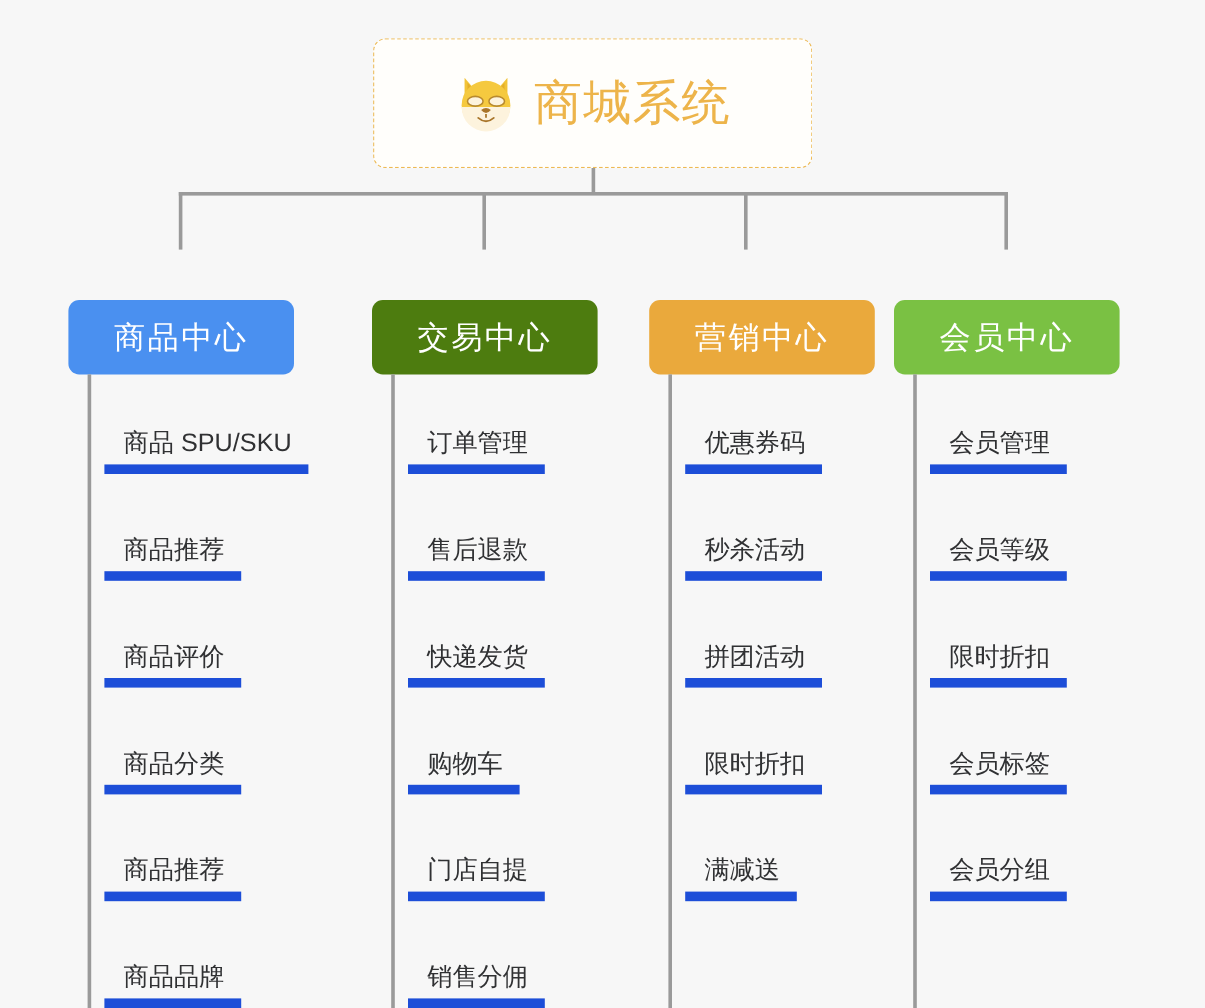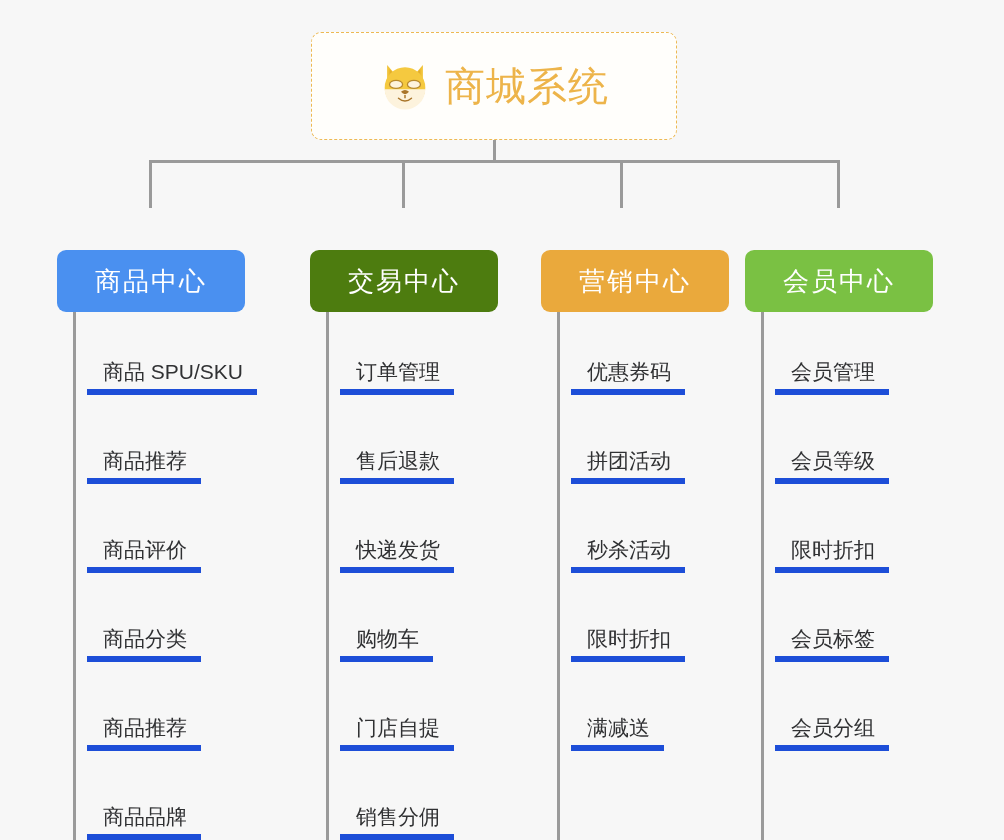--- a/index.html
+++ b/index.html
@@ -115,21 +115,21 @@
     display: flex;
     align-items: flex-end;
     padding-left: 30px;
     padding-bottom: 6px;
   }
   .item-label {
     font-size: 21px;
     color: #303133;
     white-space: nowrap;
     line-height: 1.15;
-    border-bottom: 6px solid #1d4ed8;
+    border-bottom: 8px solid #1d4ed8;
     padding: 0 14px 5px 0;
     margin-left: -16px;
     padding-left: 16px;
     display: inline-block;
   }
 </style>
 </head>
 <body>
 
 <div id="mindmap">
@@ -217,24 +217,24 @@
   <div class="column" id="col-2" style="left:541px;">
       <div class="col-header" style="background: rgb(234, 169, 60);">
         <span>营销中心</span>
       </div>
       <div class="col-body">
         <div class="col-spine" style="background: rgb(154, 154, 154); height: 534px;"></div>
         <div class="tree-item">
           <span class="item-label">优惠券码</span>
         </div>
         <div class="tree-item">
+          <span class="item-label">秒杀活动</span>
+        </div>
+        <div class="tree-item">
           <span class="item-label">拼团活动</span>
-        </div>
-        <div class="tree-item">
-          <span class="item-label">秒杀活动</span>
         </div>
         <div class="tree-item">
           <span class="item-label">限时折扣</span>
         </div>
         <div class="tree-item">
           <span class="item-label">满减送</span>
         </div>
       </div>
     </div>
   <div class="column" id="col-3" style="left:745px;">

